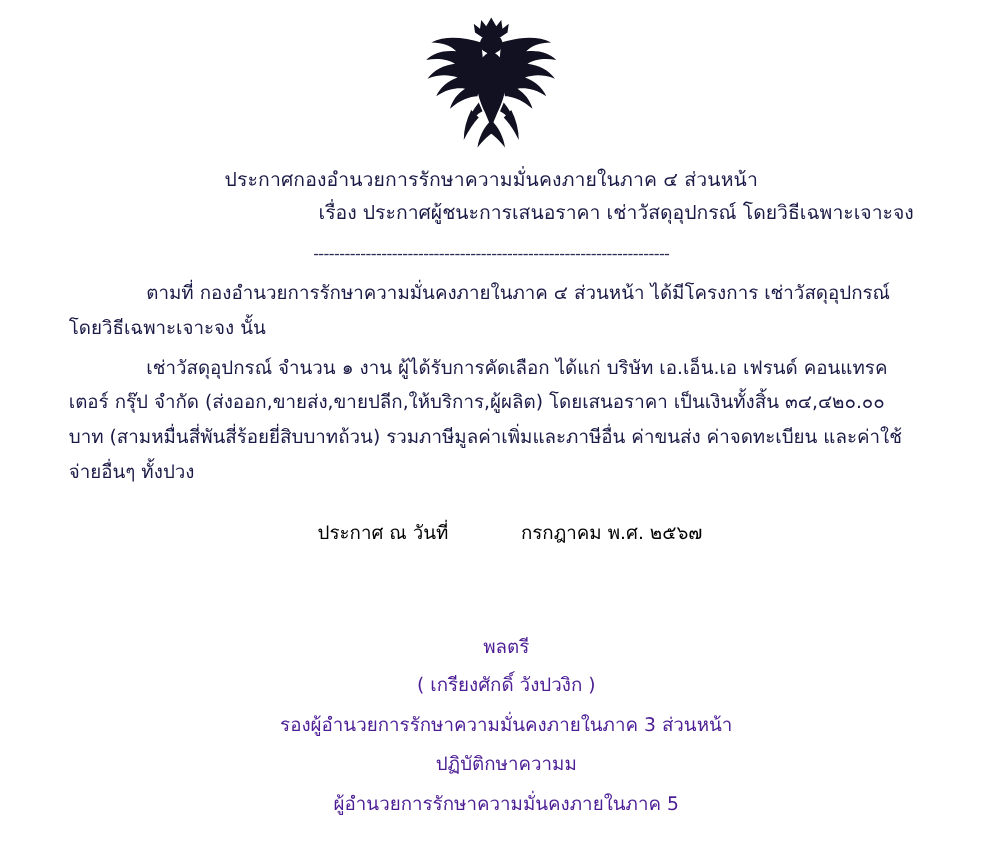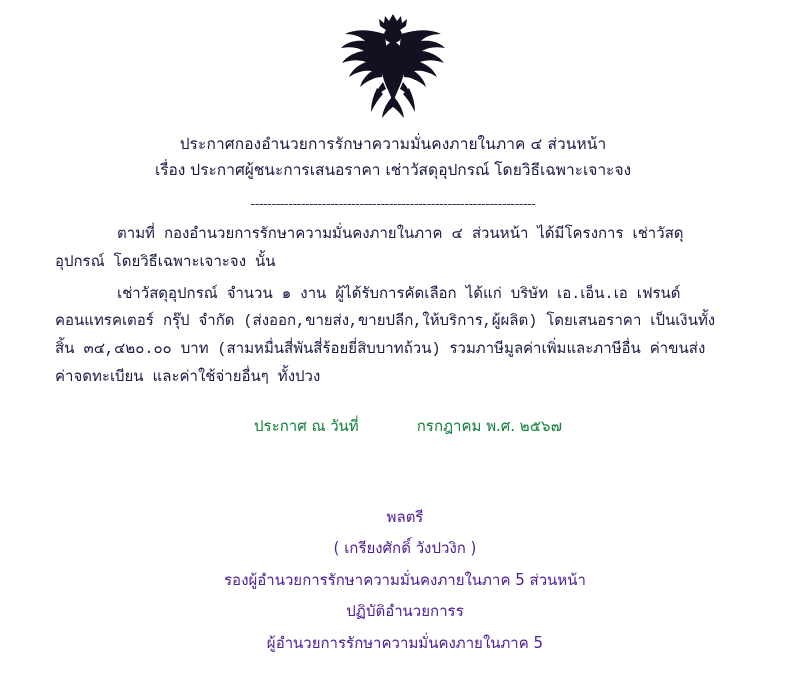--- a/index.html
+++ b/index.html
@@ -37,50 +37,50 @@
   }
   .title-line {
     font-size: 15.5px;
     color: #1a1a46;
     letter-spacing: 0.1px;
   }
   .subtitle-line {
     font-size: 15.5px;
     color: #1a1a46;
     margin-top: 2px;
+    text-align: right;
   }
   .rule {
     text-align: center;
     margin-top: 14px;
     margin-bottom: 10px;
     font-size: 13px;
     color: #2b2b55;
     letter-spacing: -0.5px;
   }
   .body-block {
     margin-top: 6px;
     font-size: 15px;
     line-height: 1.85;
     color: #1a1a46;
     text-align: left;
   }
   .para {
     margin-bottom: 4px;
     text-indent: 0;
-    font-family: Liberation Mono, monospace;
   }
   .para .indent {
     display: inline-block;
     width: 62px;
   }
   .date-line {
     margin-top: 22px;
     text-align: center;
     font-size: 15px;
-    color: #15803d;
+    color: #000000;
     padding-left: 30px;
   }
   .date-line .gap {
     display: inline-block;
     width: 58px;
   }
   .signature-block {
     margin-top: 64px;
     text-align: center;
     font-size: 15px;
@@ -139,18 +139,18 @@
     <div class="para"><span class="indent"></span><span>เช่าวัสดุอุปกรณ์ จำนวน ๑ งาน ผู้ได้รับการคัดเลือก ได้แก่ บริษัท เอ.เอ็น.เอ เฟรนด์ คอนแทรคเตอร์ กรุ๊ป จำกัด (ส่งออก,ขายส่ง,ขายปลีก,ให้บริการ,ผู้ผลิต) โดยเสนอราคา เป็นเงินทั้งสิ้น ๓๔,๔๒๐.๐๐ บาท (สามหมื่นสี่พันสี่ร้อยยี่สิบบาทถ้วน) รวมภาษีมูลค่าเพิ่มและภาษีอื่น ค่าขนส่ง ค่าจดทะเบียน และค่าใช้จ่ายอื่นๆ ทั้งปวง</span></div>
   </div>
 
   <div class="date-line">
     <span>ประกาศ ณ วันที่</span><span class="gap"></span><span>กรกฎาคม พ.ศ. ๒๕๖๗</span>
   </div>
 
   <div class="signature-block">
     <div class="sig-name">พลตรี</div>
     <div>( เกรียงศักดิ์  วังปวงิก )</div>
-    <div>รองผู้อำนวยการรักษาความมั่นคงภายในภาค 5 ส่วนหน้า</div>
-    <div>ปฏิบัติอำนวยการร</div>
+    <div>รองผู้อำนวยการรักษาความมั่นคงภายในภาค 3 ส่วนหน้า</div>
+    <div>ปฏิบัติกษาความม</div>
     <div>ผู้อำนวยการรักษาความมั่นคงภายในภาค 5</div>
   </div>
 
 </div>
 
 </body></html>

